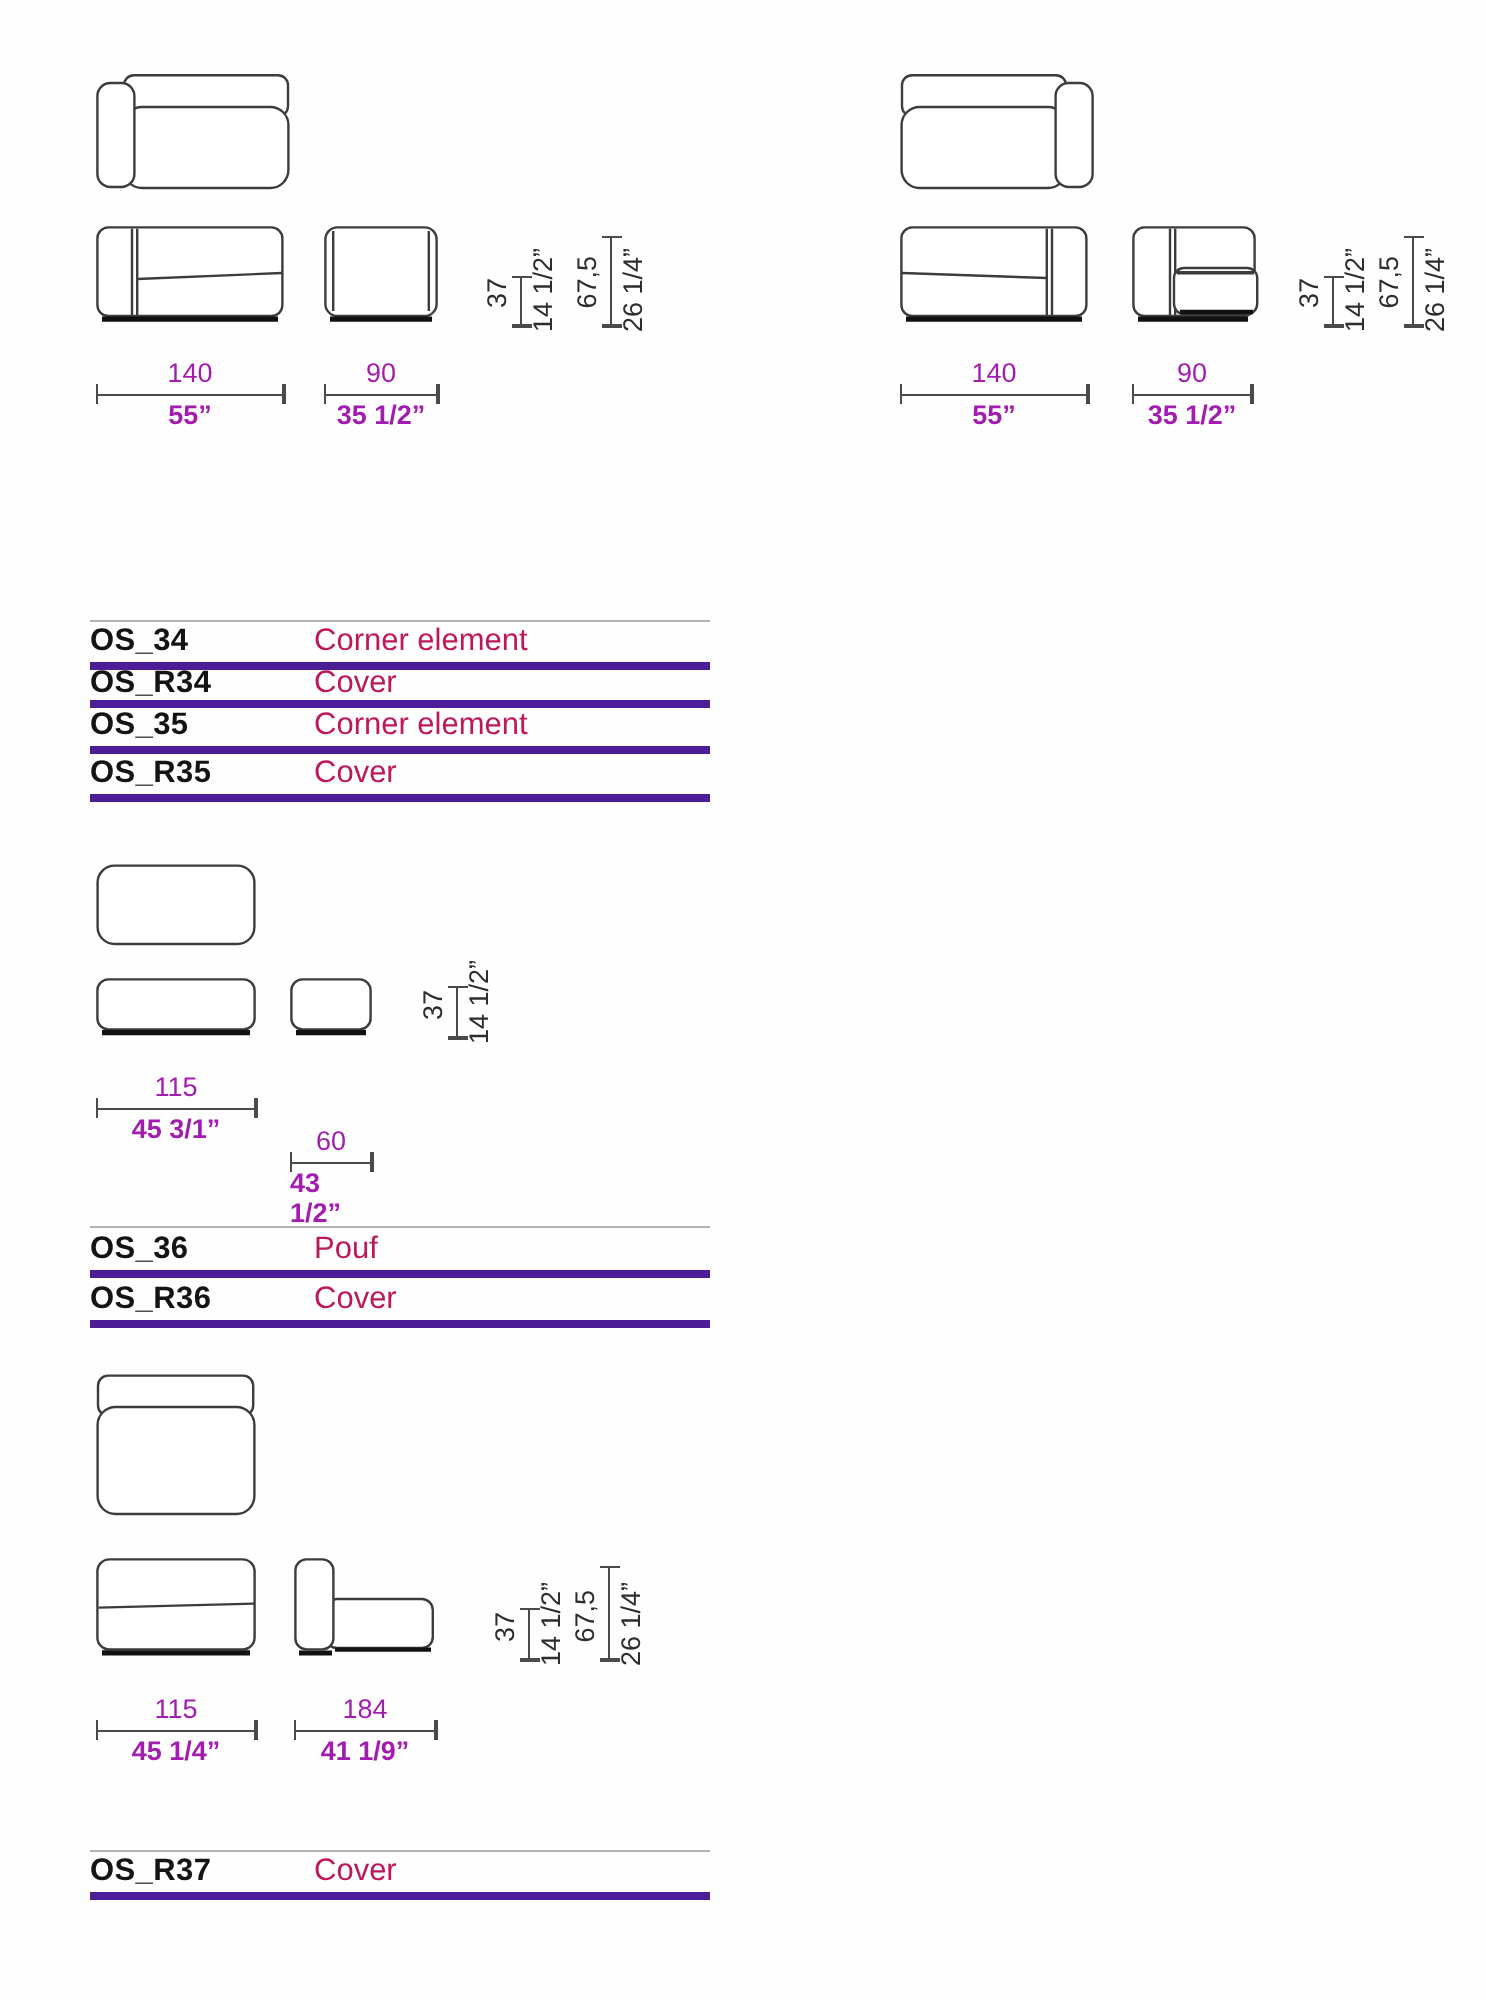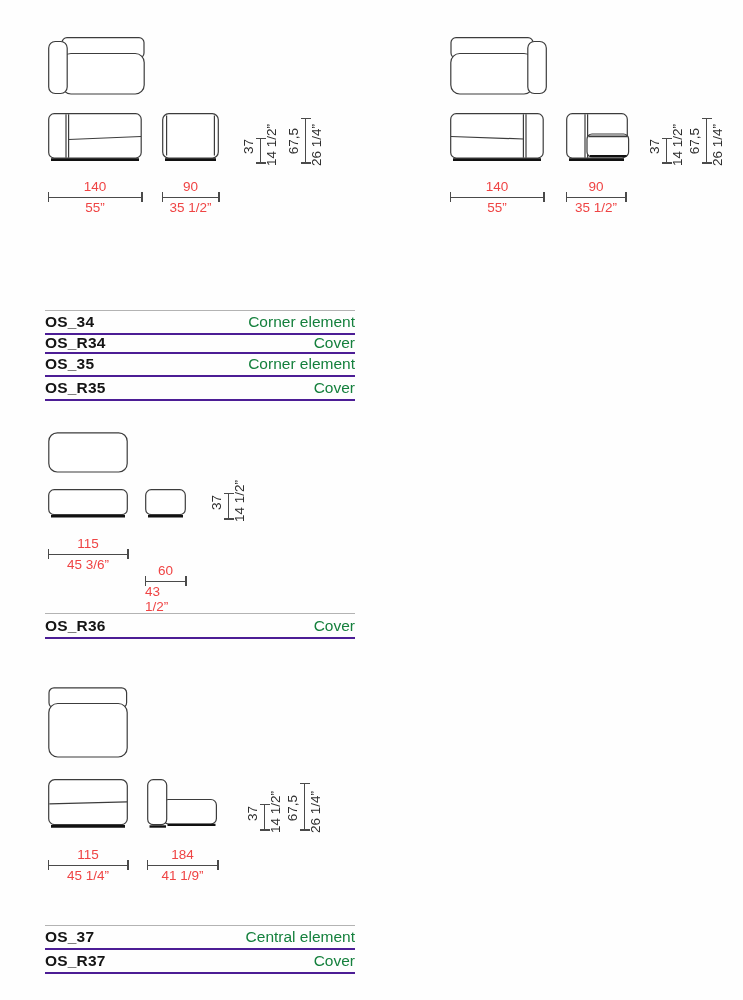--- a/index.html
+++ b/index.html
@@ -7,44 +7,44 @@
   .page {
     position:relative; width:743px; height:1000px;
     background:#fefefe; overflow:hidden;
     font-family:"Liberation Sans", sans-serif;
     color:#1d1d1d;
   }
   svg.abs { position:absolute; overflow:visible; }
 
   
   .hdim { position:absolute; display:flex; flex-direction:column; align-items:center;
-          font-size:13.5px; line-height:1.1; color:#ef4444; }
+          font-size:13.5px; line-height:1.1; color:#a21caf; }
   .hdim .cm { margin-bottom:2px; }
-  .hdim .in { margin-top:3px; }
+  .hdim .in { margin-top:3px;font-weight:bold; }
   .hline { width:100%; height:1px; background:#4a4a4a; position:relative; }
   .hline::before, .hline::after { content:""; position:absolute; top:-4.5px; width:1.2px; height:10px; background:#4a4a4a; }
   .hline::before { left:-0.5px; }
   .hline::after  { right:-0.5px; }
 
   
   .vdim { position:absolute; display:flex; align-items:flex-end; gap:4px;
           font-size:13.5px; line-height:1.05; color:#2d2d2d; }
   .rot { writing-mode:vertical-rl; transform:rotate(180deg); white-space:nowrap; }
   .vdim .cm { margin-bottom:9px; }
   .vdim .in { margin-bottom:-3px; }
   .vline { width:1px; background:#4a4a4a; position:relative; }
   .vline::before, .vline::after { content:""; position:absolute; left:-4.5px; width:10px; height:1.2px; background:#4a4a4a; }
   .vline::before { top:-0.5px; }
   .vline::after  { bottom:-0.5px; }
 
   
   .spec-table { position:absolute; border-top:1px solid #b3b3b3; font-size:15.5px; }
-  .spec-table .row { display:flex; align-items:center; border-bottom:2px solid #4c1d95;justify-content:space-between; }
+  .spec-table .row { display:flex; align-items:center; border-bottom:4px solid #4c1d95; }
   .spec-table .code { width:112px; font-weight:bold; color:#141414; letter-spacing:0.2px; }
-  .spec-table .label { color:#15803d; }
+  .spec-table .label { color:#be185d; }
 </style>
 </head>
 <body>
 
 <div class="page">
 
   <div>
     <svg class="abs" style="left:48px;top:33px" width="97" height="62">
       <g fill="#fff" stroke="#3c3c3c" stroke-width="1.2">
         <rect x="14" y="4.6" width="82" height="20.5" rx="5"></rect>
@@ -173,30 +173,34 @@
       <line x1="3" y1="27.3" x2="38" y2="27.3" stroke="#111" stroke-width="2.6"></line>
     </svg>
     <div class="vdim" style="left:210px;bottom:481px">
       <span class="rot cm">37</span>
       <div class="vline" style="height:26px"></div>
       <span class="rot in">14 1/2”</span>
     </div>
     <div class="hdim" style="left:48px;top:537px;width:80px">
       <span class="cm">115</span>
       <div class="hline"></div>
-      <span class="in">45 3/6”</span>
+      <span class="in">45 3/1”</span>
     </div>
     <div class="hdim" style="left:145px;top:564px;width:41px">
       <span class="cm">60</span>
       <div class="hline"></div>
       <span class="in">43 1/2”</span>
     </div>
   </div>
 
   <div class="spec-table" style="left:45px;top:613px;width:310px">
+    <div class="row" style="height:25px">
+      <span class="code">OS_36</span>
+      <span class="label">Pouf</span>
+    </div>
     <div class="row" style="height:25px">
       <span class="code">OS_R36</span>
       <span class="label">Cover</span>
     </div>
   </div>
 
   <div>
     <svg class="abs" style="left:48px;top:687px" width="80" height="71">
       <g fill="#fff" stroke="#3c3c3c" stroke-width="1.2">
         <rect x="1" y="0.8" width="77.6" height="20" rx="5"></rect>
@@ -235,22 +239,18 @@
     </div>
     <div class="hdim" style="left:147px;top:848px;width:71px">
       <span class="cm">184</span>
       <div class="hline"></div>
       <span class="in">41 1/9”</span>
     </div>
   </div>
 
   <div class="spec-table" style="left:45px;top:925px;width:310px">
     <div class="row" style="height:24px">
-      <span class="code">OS_37</span>
-      <span class="label">Central element</span>
-    </div>
-    <div class="row" style="height:24px">
       <span class="code">OS_R37</span>
       <span class="label">Cover</span>
     </div>
   </div>
 
 </div>
 
 </body></html>

